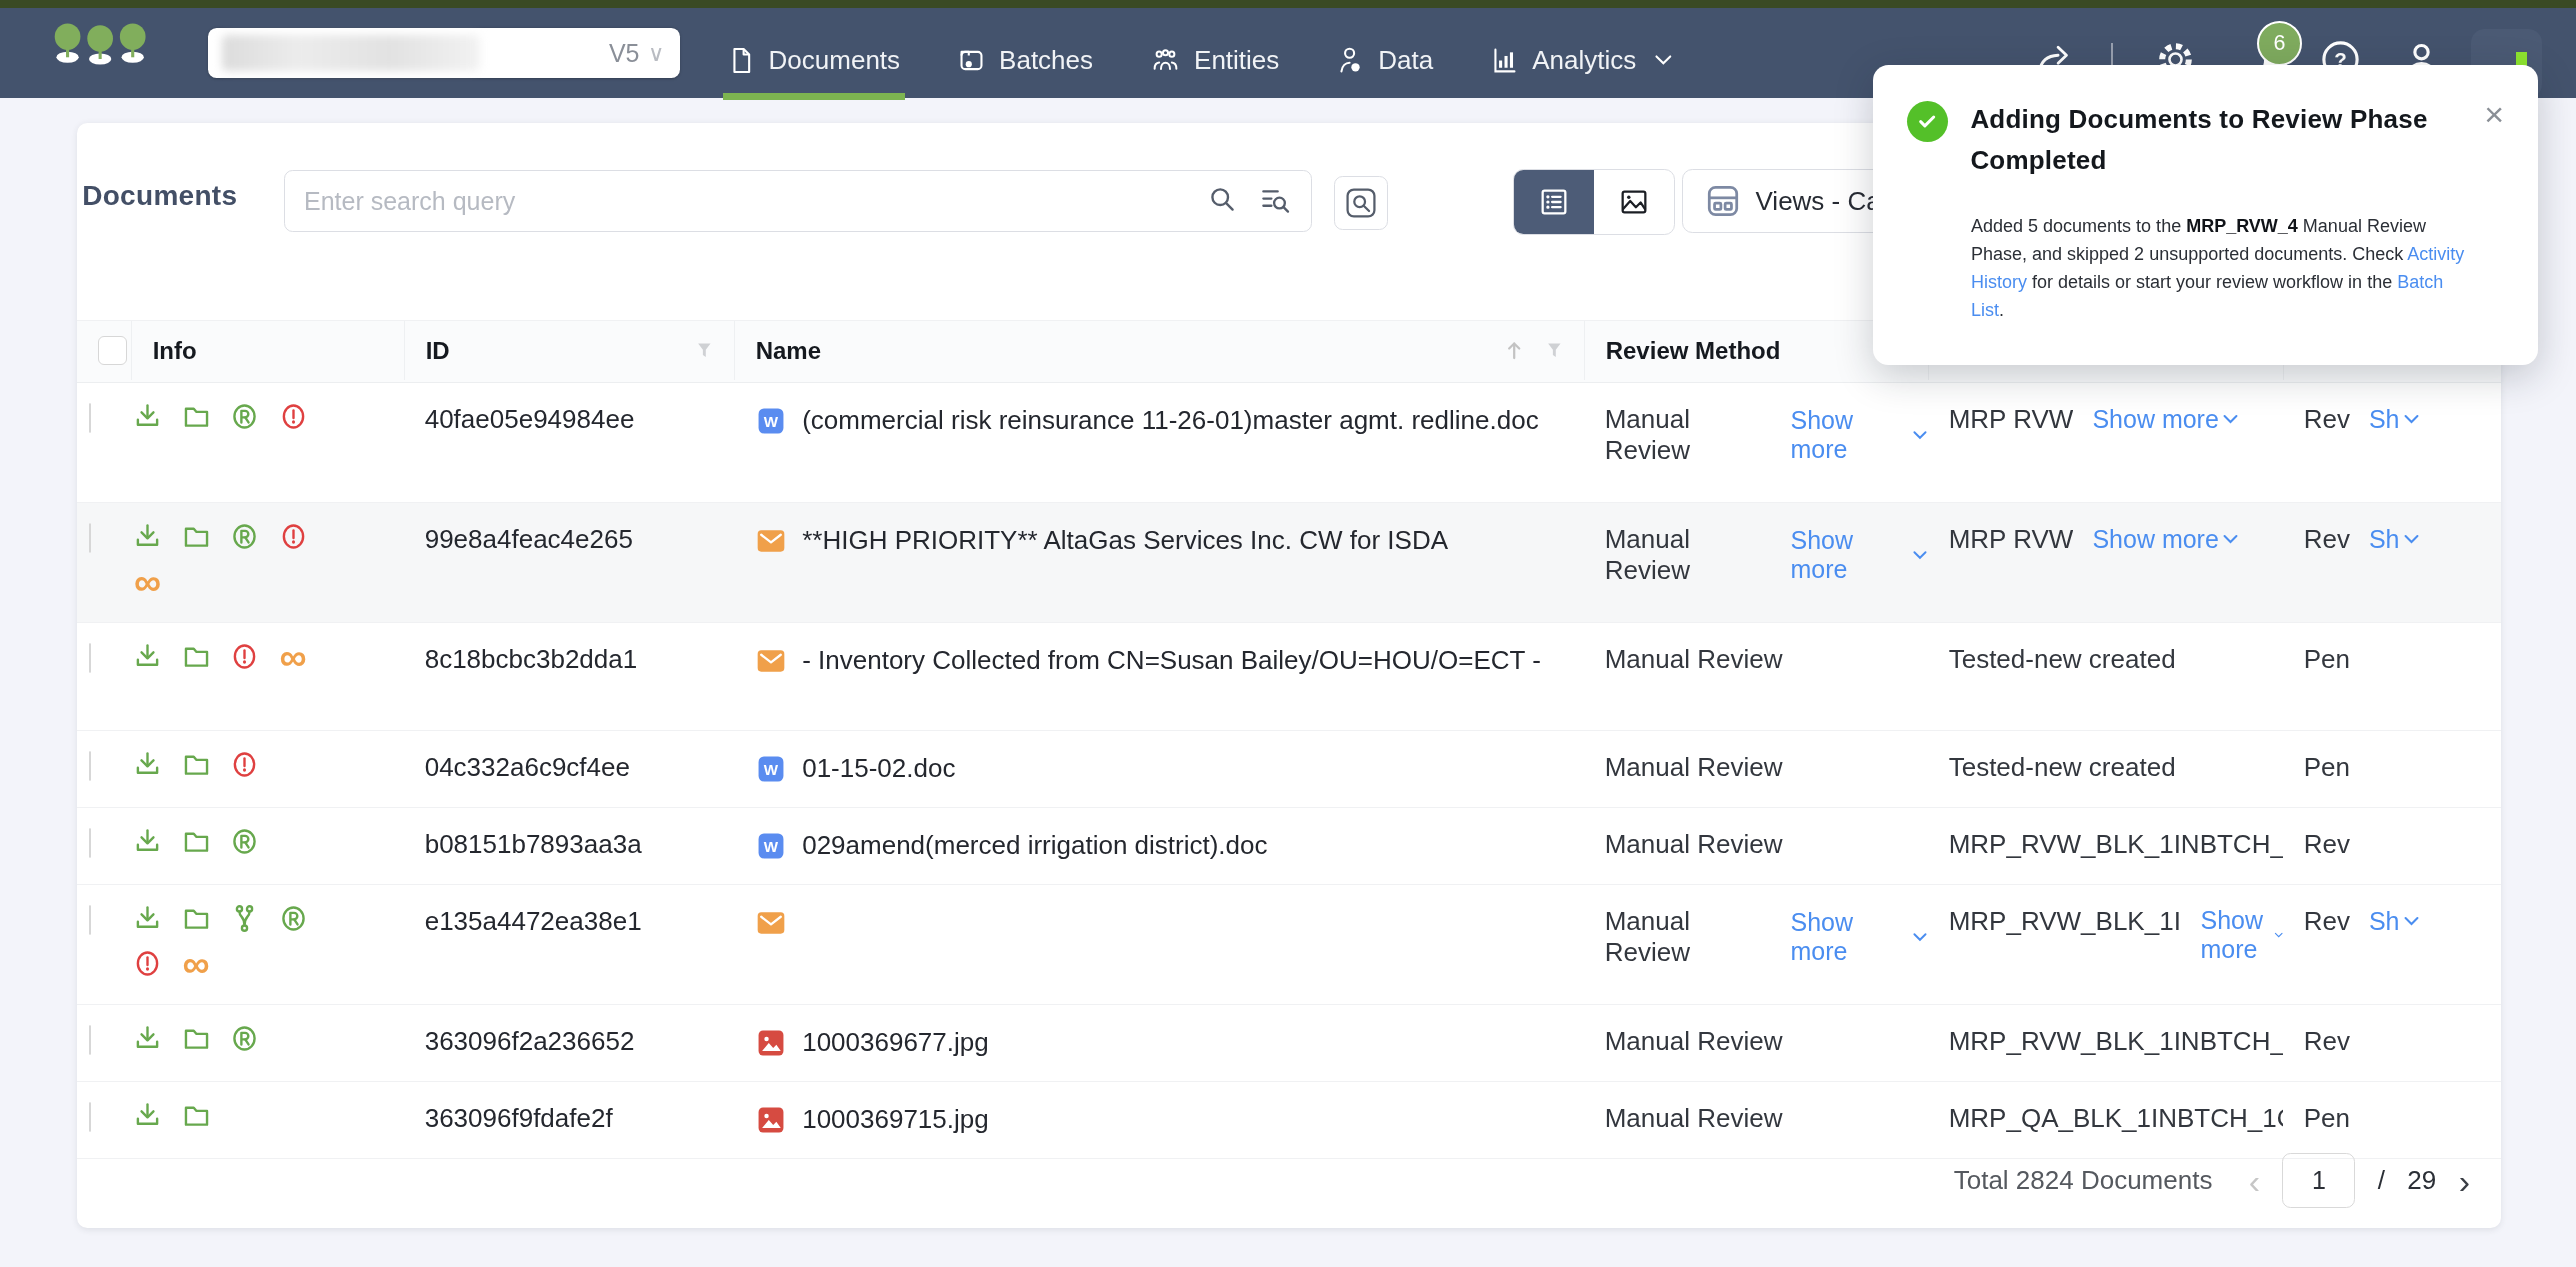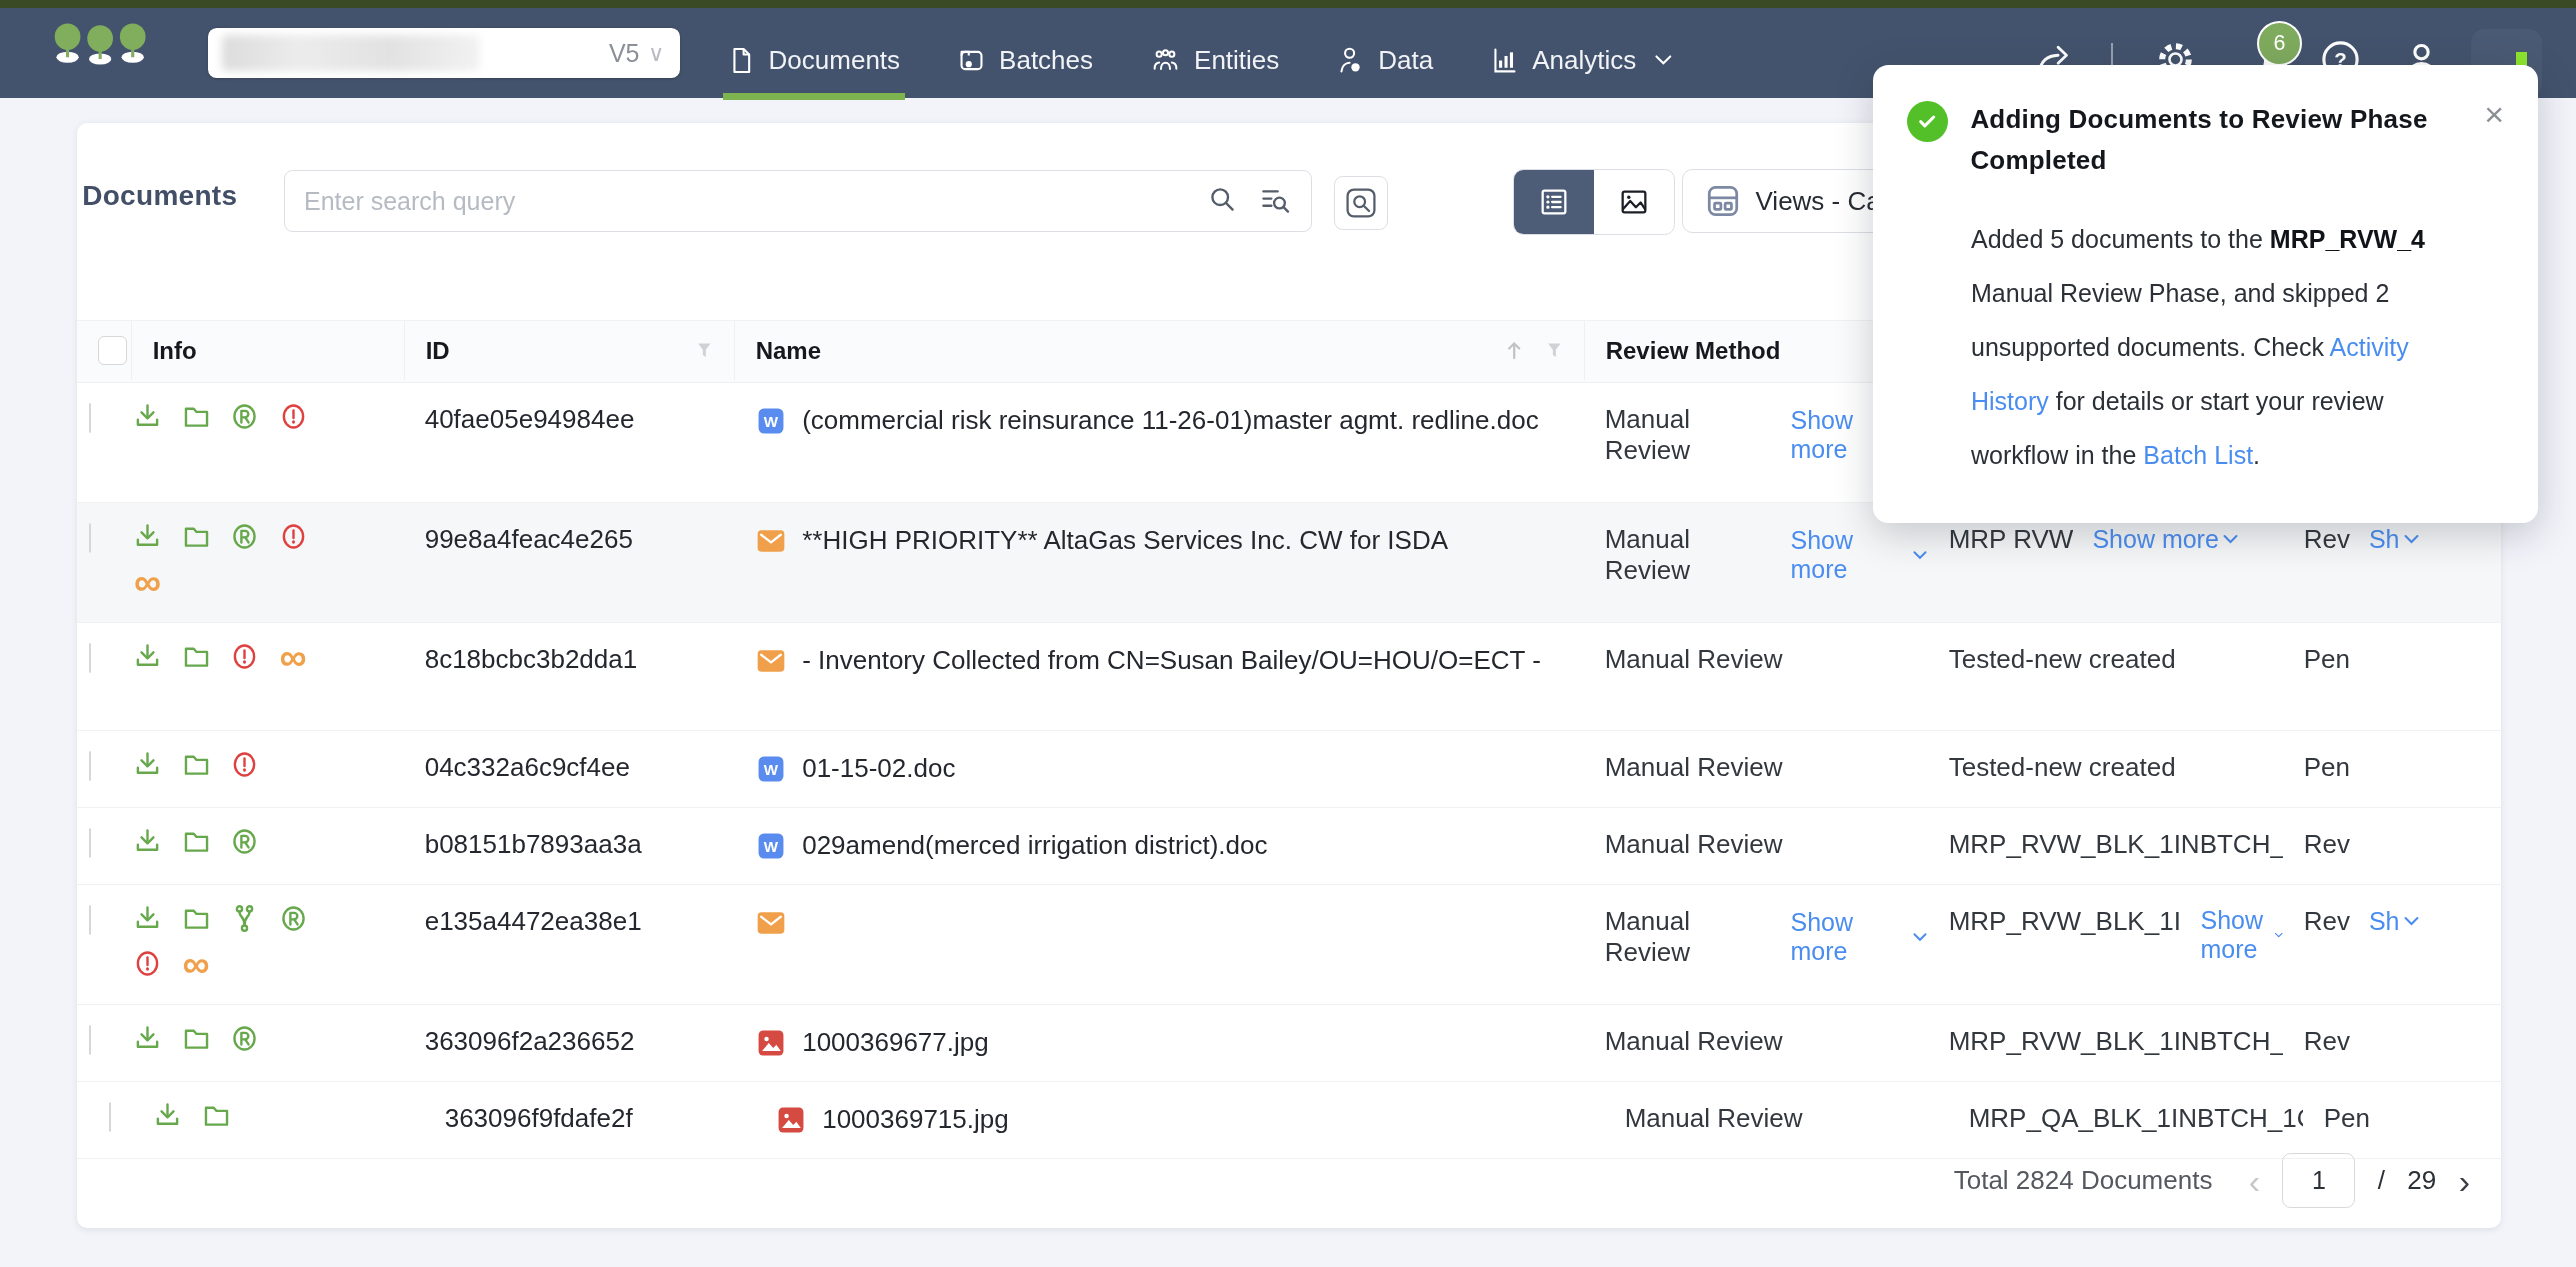--- a/index.html
+++ b/index.html
@@ -85,21 +85,21 @@
   .chev.dis{color:#c6c6c6;}
   .chev.en{color:#3a3e45;cursor:pointer;}
   
   .toast{position:absolute;left:1873px;top:65px;width:665px;background:#fff;border-radius:15.5px;z-index:50;
       box-shadow:0 10.3px 38px rgba(25,30,45,.22);padding:34px 34px 41px 34px;box-sizing:border-box;}
   .toast-head{display:flex;align-items:flex-start;gap:22.4px;}
   .tcheck{flex:0 0 41px;width:41px;height:41px;border-radius:50%;background:var(--toast-check-green);
       display:flex;align-items:center;justify-content:center;margin-top:1.7px;}
   .ttitle{flex:1;font-size:26px;font-weight:700;color:#14181d;line-height:41px;letter-spacing:0.2px;}
   .tclose{flex:0 0 31px;color:#8a8f96;font-size:34px;line-height:31px;cursor:pointer;text-align:right;}
-  .tbody-txt{margin:31px 0 0 64px;width:496px;font-size:25px;color:#2b2f36;line-height:54px;}
+  .tbody-txt{margin:31px 0 0 64px;width:496px;font-size:18px;color:#2b2f36;line-height:28px;}
   .tbody-txt b{color:#101318;}
   .tbody-txt a{color:var(--link-blue);text-decoration:none;cursor:pointer;}
 </style>
 </head>
 <body>
 
 <div id="app">
 
   <div class="topstrip"></div>
   <div class="navbar">
@@ -698,21 +698,21 @@
     </div>
     <div class="cell stack">
       <span class="batchtext">MRP_RVW_BLK_1INBTCH_1OUTBTCH_1N...</span>
 
     </div>
     <div class="cell stack statuscell">
       <span class="rmtext">Rev</span>
 
     </div>
   </div>
-          <div class="trow" style="min-height: 76px; padding-left: 20px;">
+          <div class="trow" style="min-height: 76px;">
     <div class="cell ck"><span class="checkbox"></span></div>
     <div class="icons">
               <span class="icon green">
                 <svg width="33" height="33" viewBox="0 0 36 36" fill="none" stroke="currentColor" stroke-width="2.6" stroke-linecap="round" stroke-linejoin="round">
                   <path d="M18 6v13"></path>
                   <path d="M11.5 13.5 18 20l6.5-6.5"></path>
                   <path d="M7.5 21.5v5.5h21v-5.5"></path>
                 </svg>
               </span>
               <span class="icon green">

